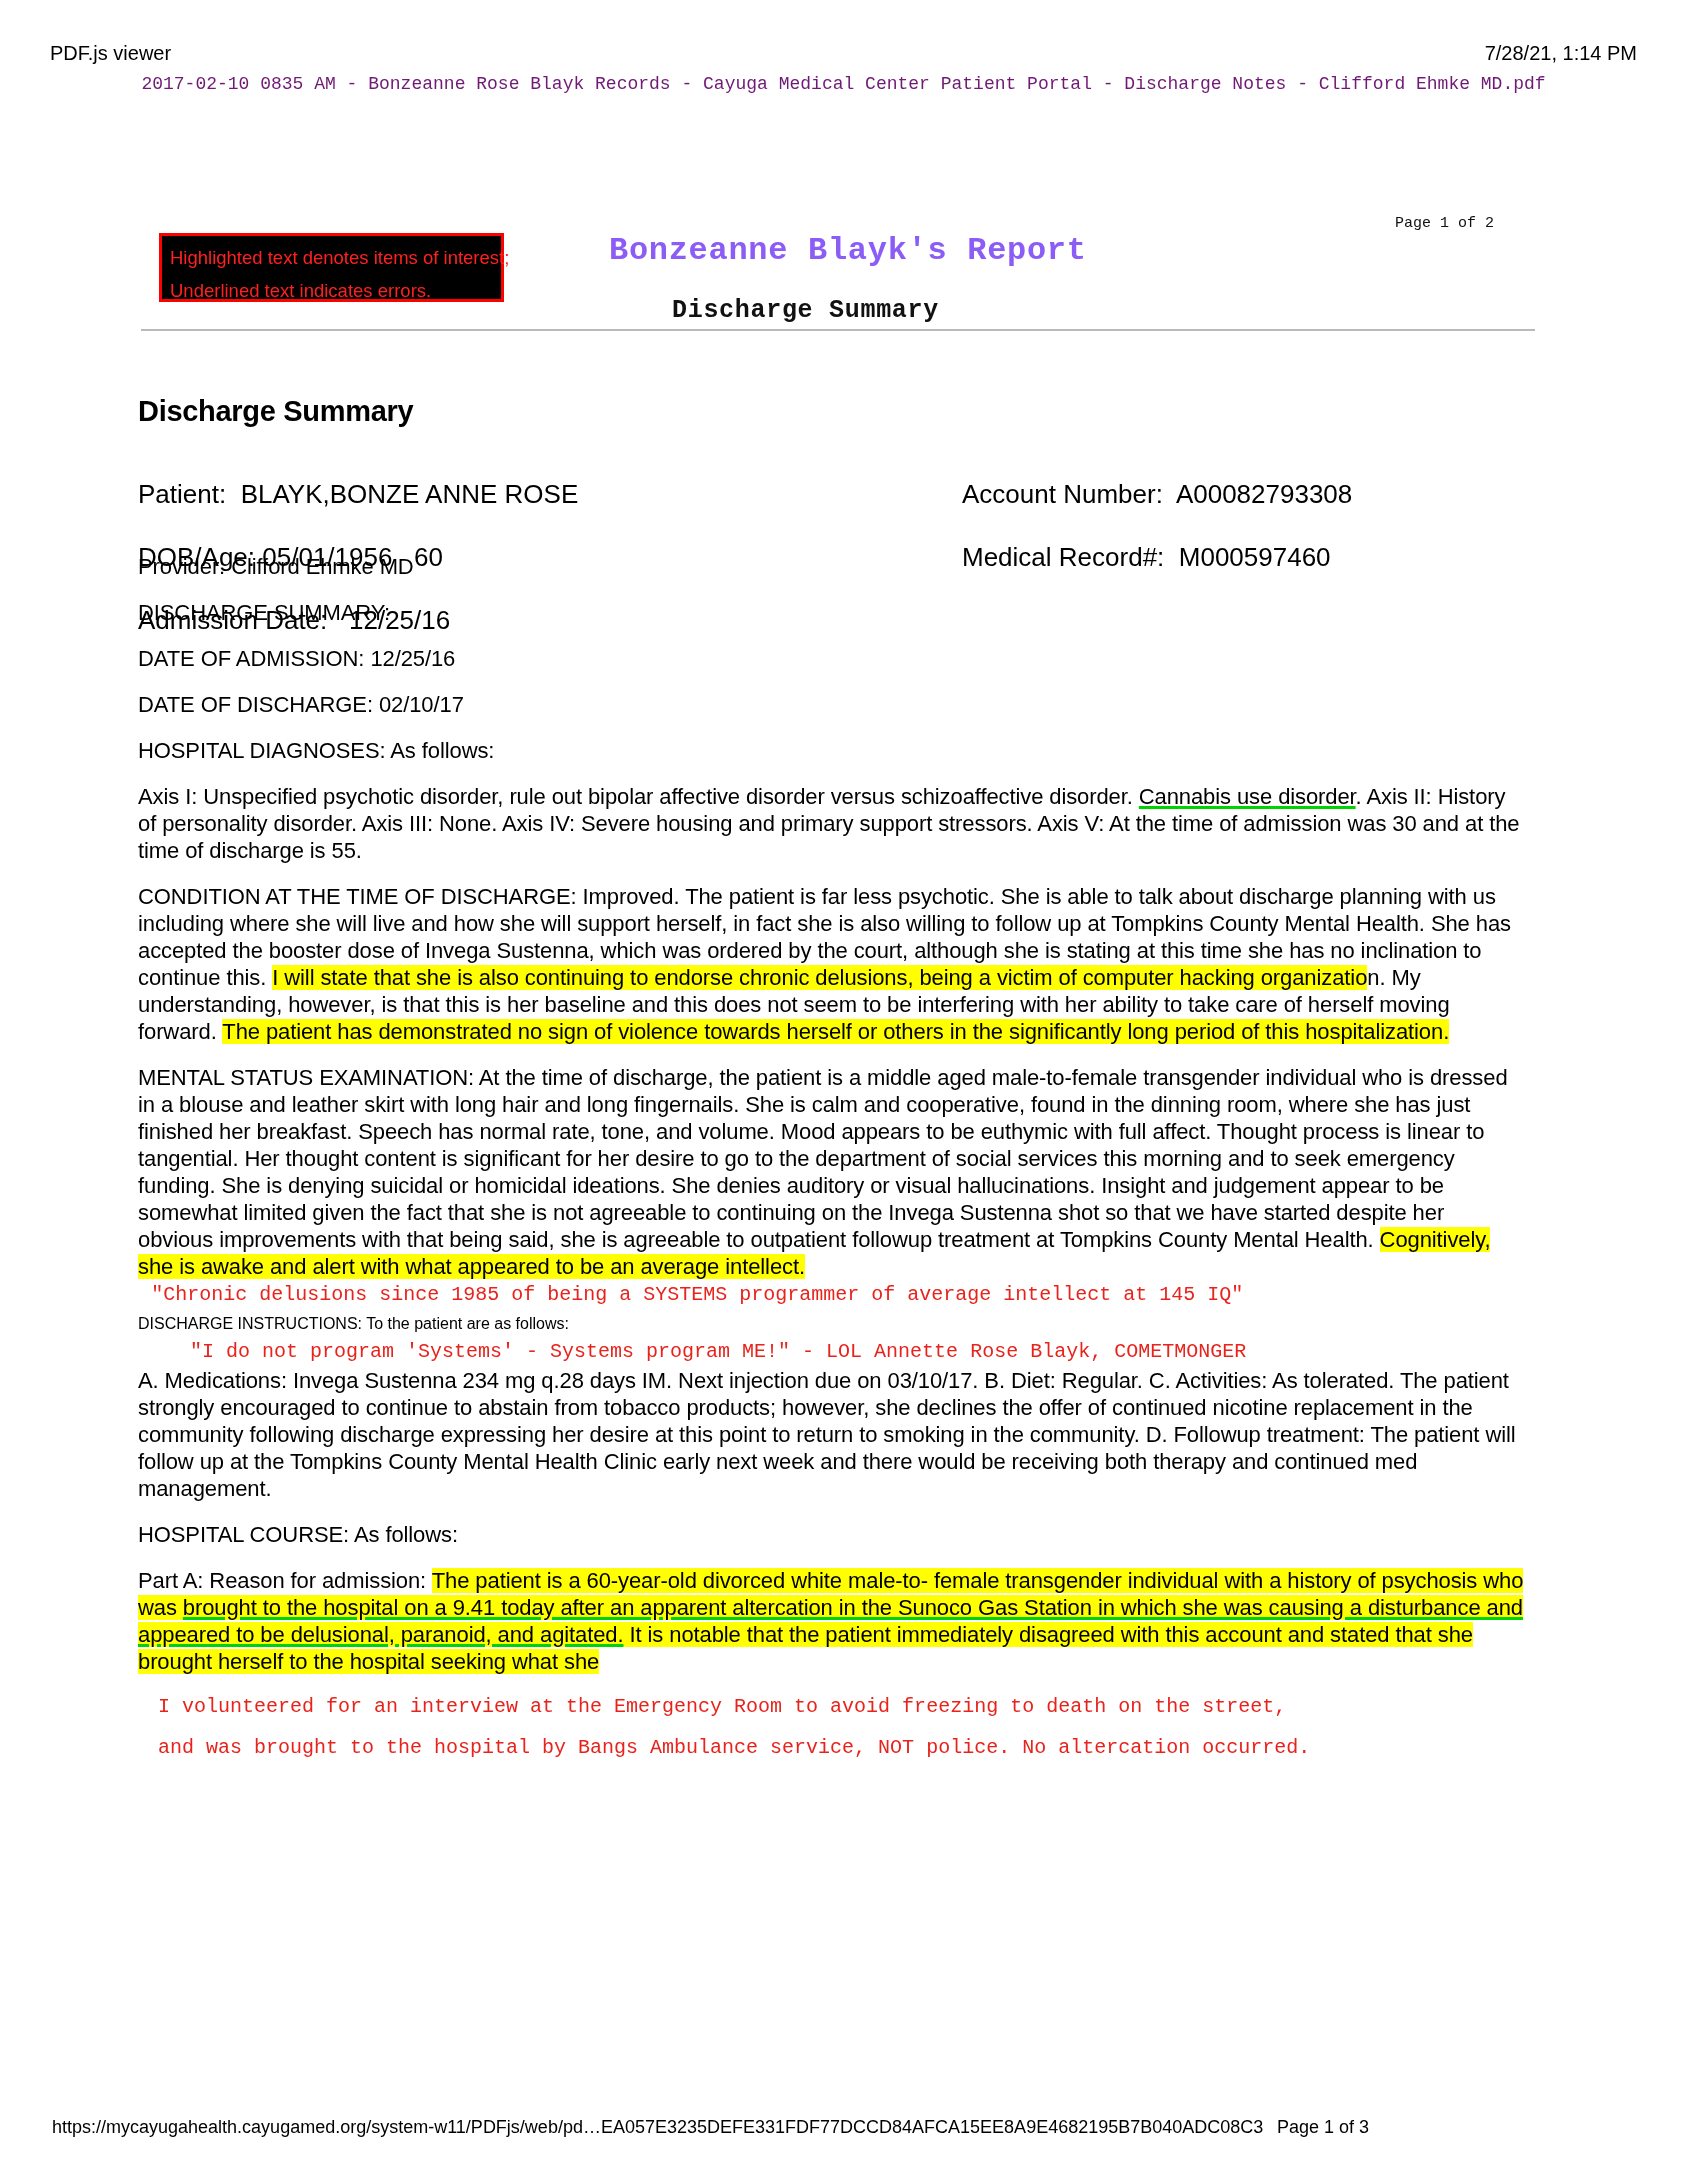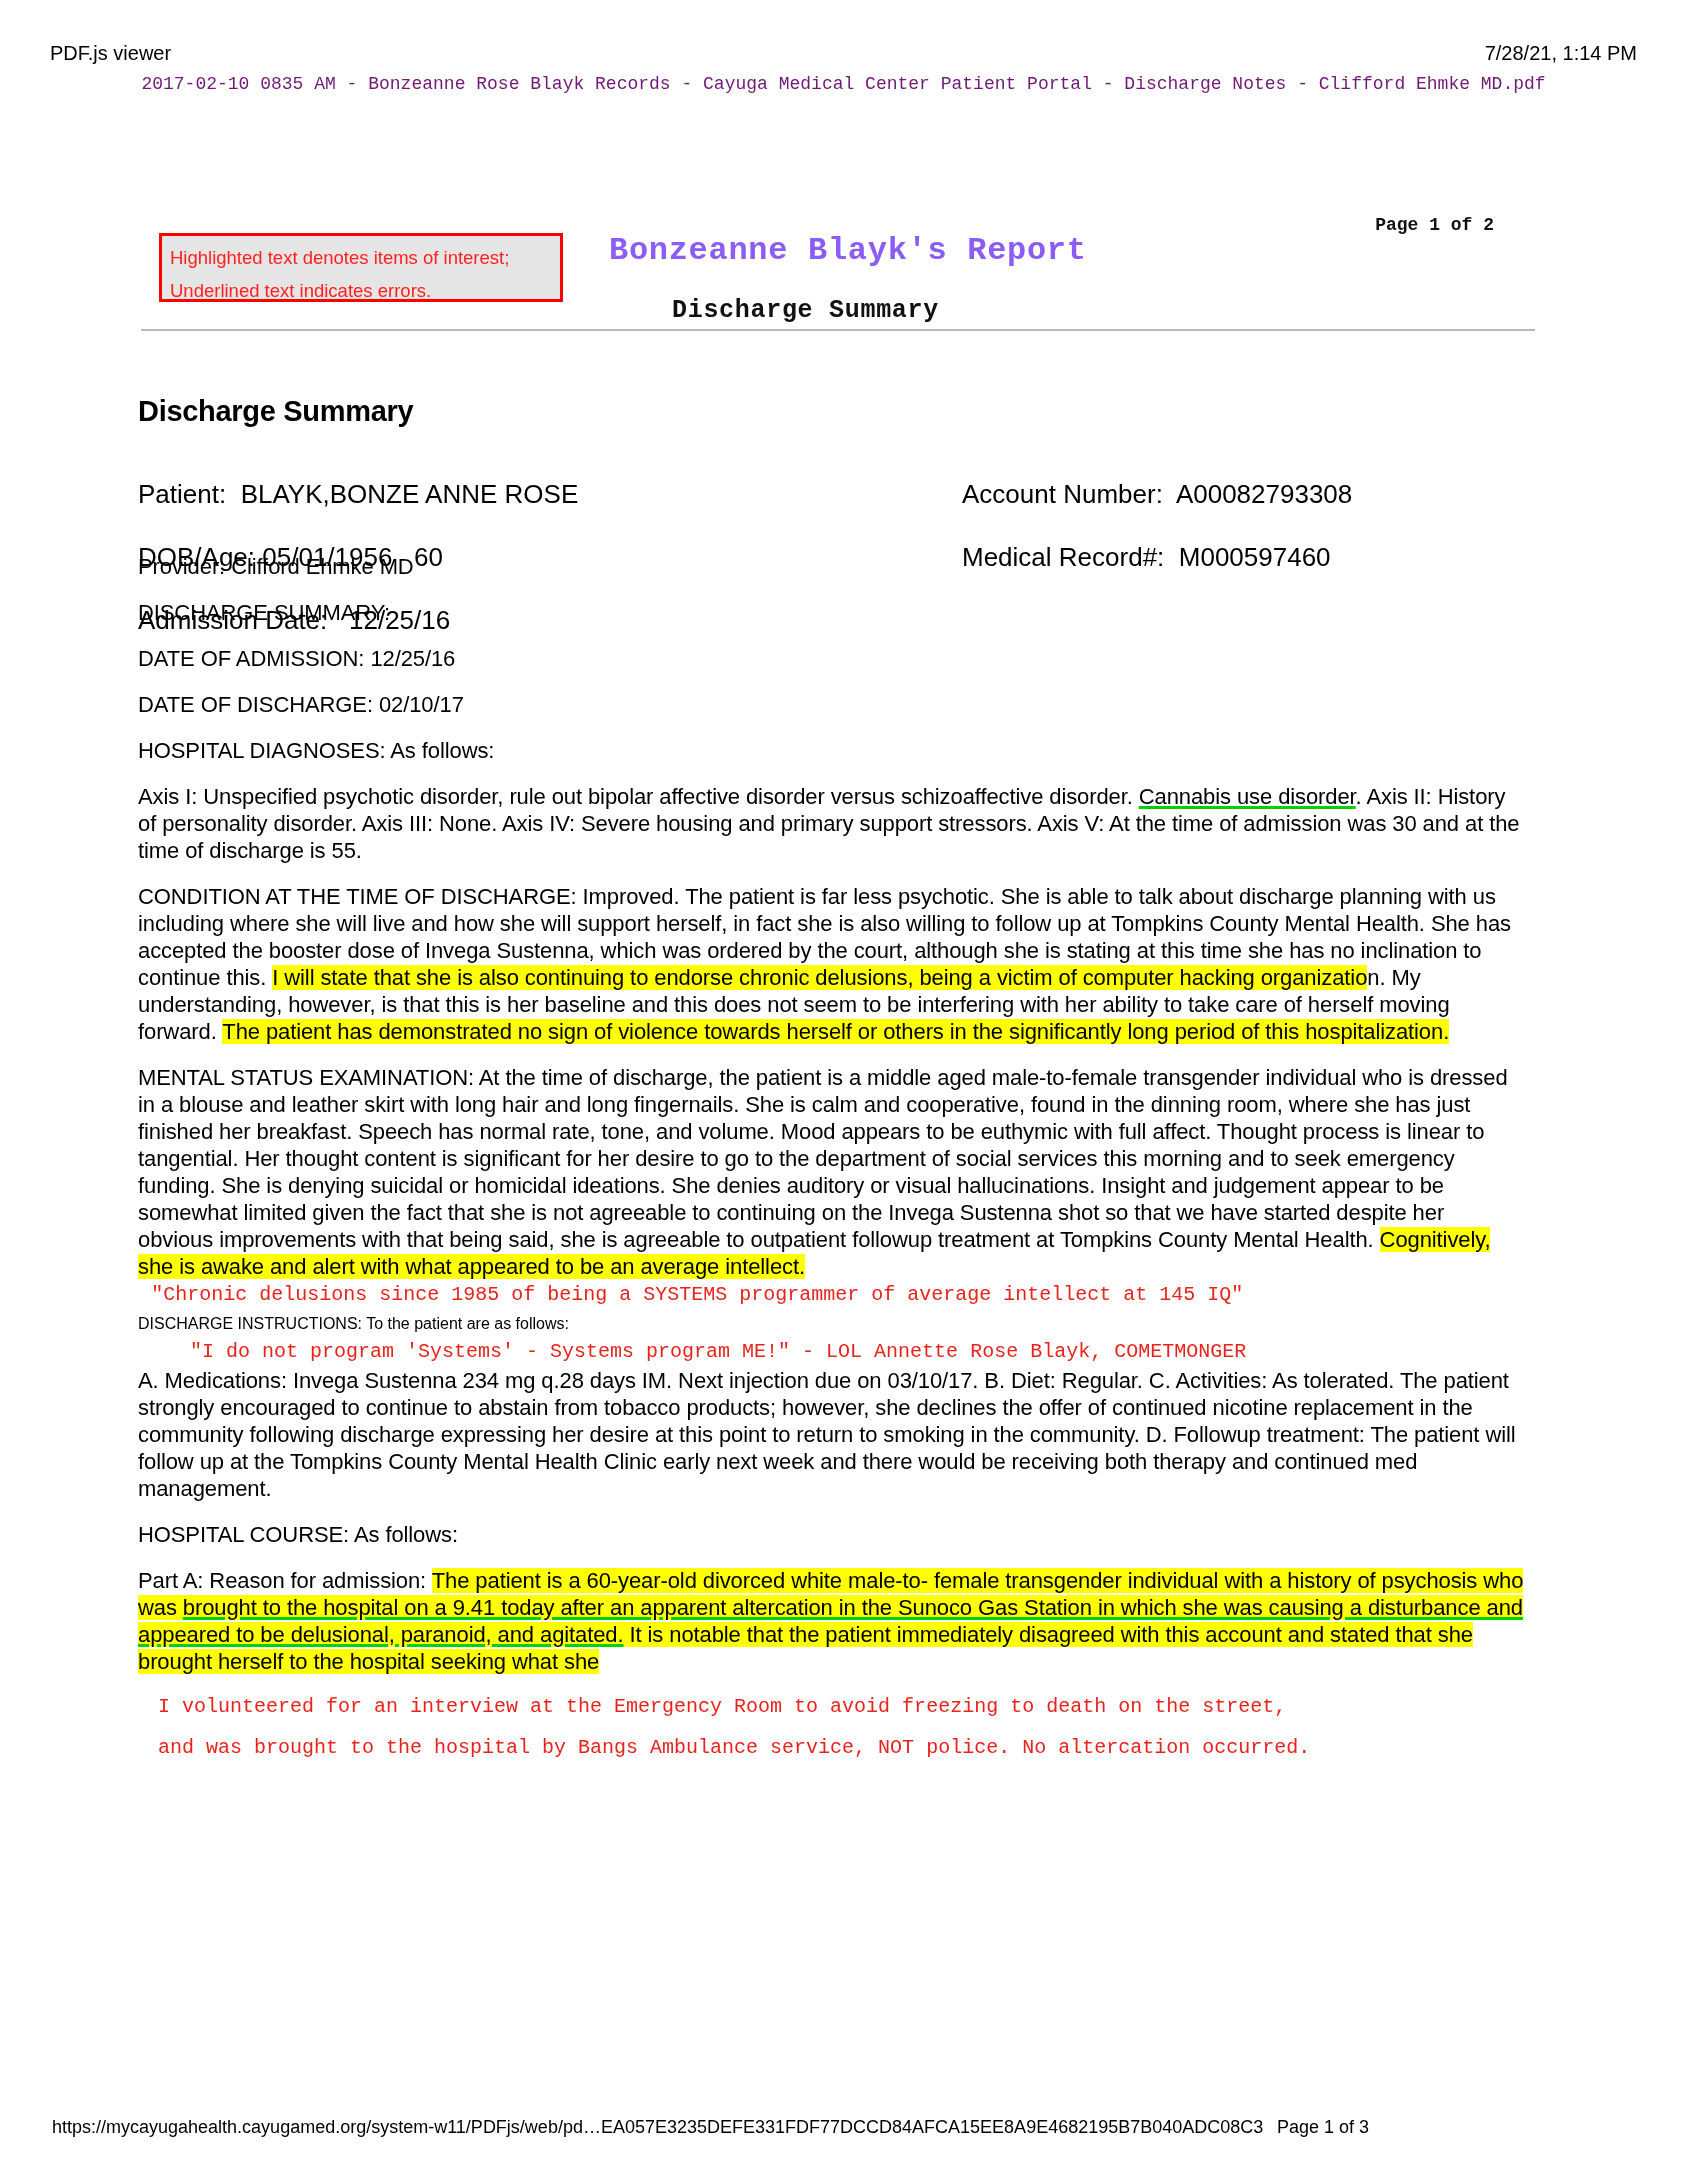--- a/index.html
+++ b/index.html
@@ -45,35 +45,35 @@
     letter-spacing: 0px;
     white-space: nowrap;
   }
 
   
   .page-indicator {
     position: absolute;
     top: 215px;
     right: 193px;
     font-family: "Liberation Mono", monospace;
-    font-size: 18px;
-    font-weight: bold;
+    font-size: 15px;
+    font-weight: normal;
     color: #111;
   }
 
   .legend-box {
     position: absolute;
     top: 233px;
     left: 159px;
-    width: 404px;
+    width: 345px;
     height: 69px;
     border: 3.3px solid #ff0000;
     box-sizing: border-box;
     padding: 4.6px 8px 0 8px;
-    background: #e5e5e5;
+    background: #000000;
   }
   .legend-box .lg-line {
     font-family: "Liberation Sans", sans-serif;
     font-size: 18.5px;
     color: #ff2020;
     line-height: 33px;
     white-space: nowrap;
   }
 
   .report-title {

